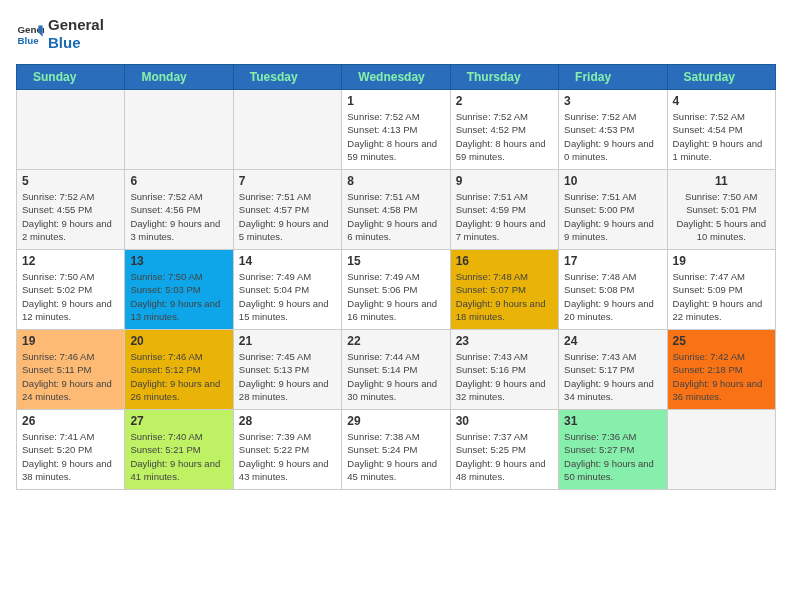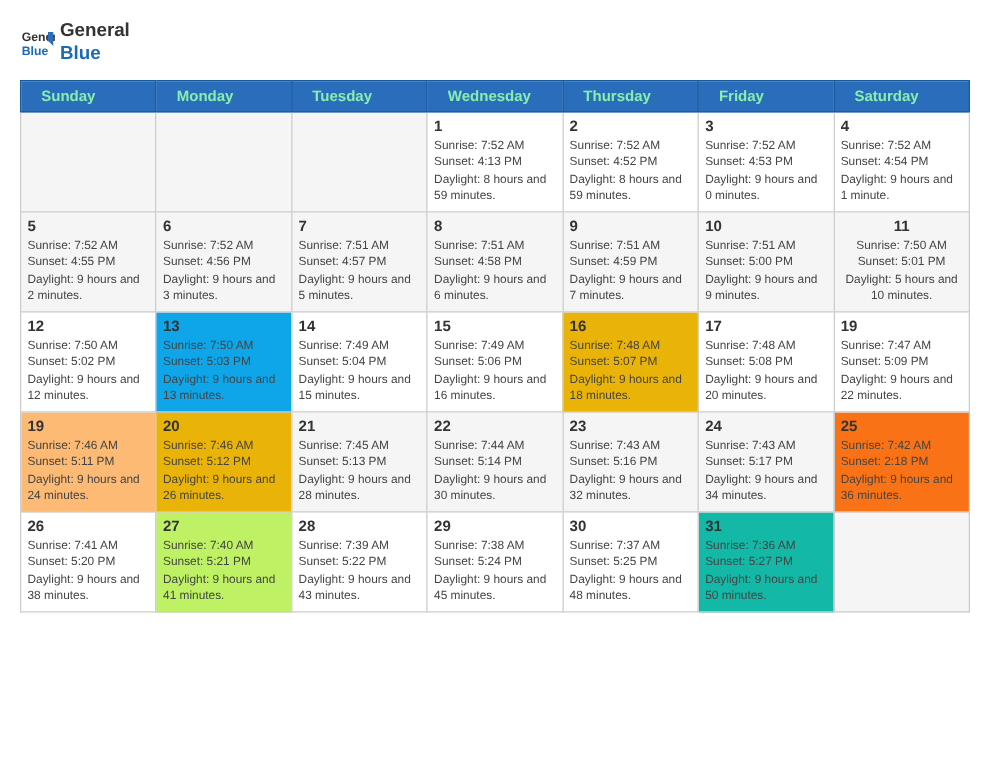--- a/index.html
+++ b/index.html
@@ -313,21 +313,21 @@
           <div class="cell-text">Sunrise: 7:38 AM</div>
           <div class="cell-text">Sunset: 5:24 PM</div>
           <div class="cell-text">Daylight: 9 hours and 45 minutes.</div>
         </td>
         <td style="background: rgb(255, 255, 255);">
           <span class="day-number">30</span>
           <div class="cell-text">Sunrise: 7:37 AM</div>
           <div class="cell-text">Sunset: 5:25 PM</div>
           <div class="cell-text">Daylight: 9 hours and 48 minutes.</div>
         </td>
-        <td style="background: #14b8a6; margin-top: 21px;">
+        <td style="background: #86efac; margin-top: 21px;">
           <span class="day-number">31</span>
           <div class="cell-text">Sunrise: 7:36 AM</div>
           <div class="cell-text">Sunset: 5:27 PM</div>
           <div class="cell-text">Daylight: 9 hours and 50 minutes.</div>
         </td>
         <td class="empty"></td>
       </tr>
     </tbody>
 </table>
 

